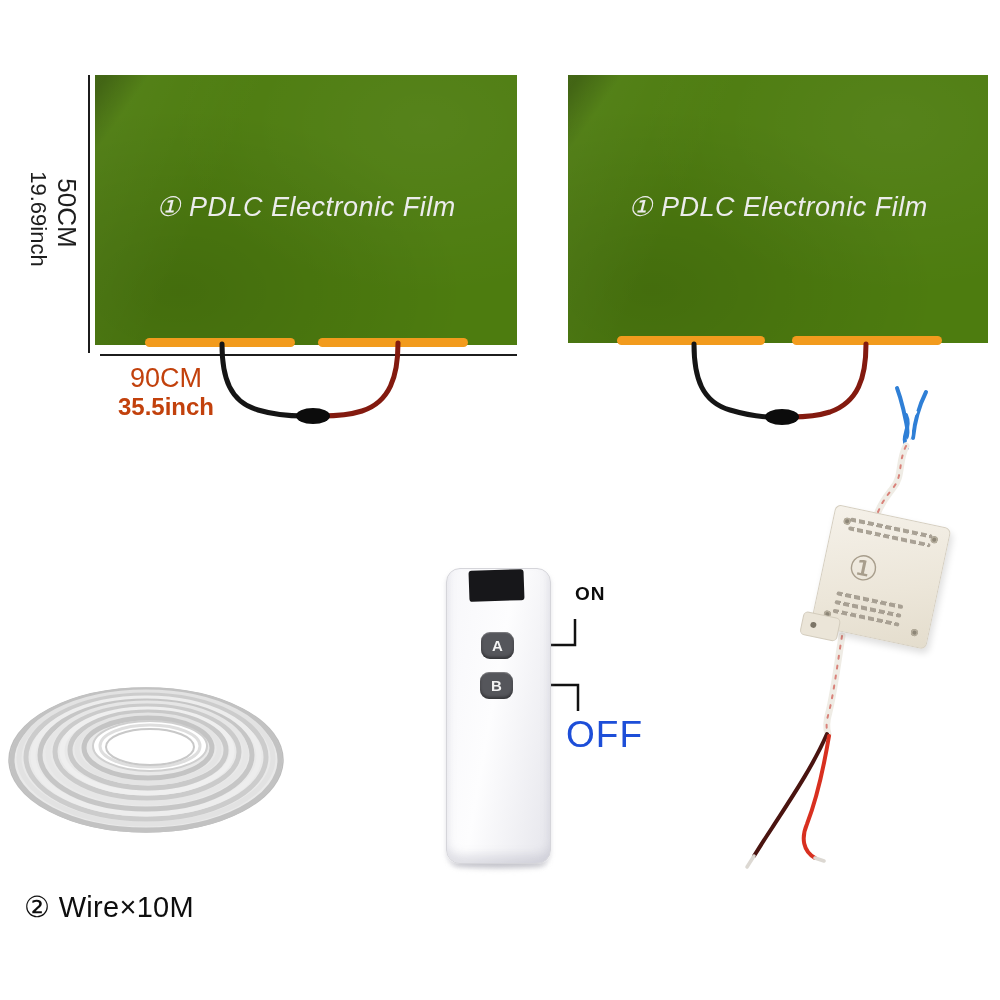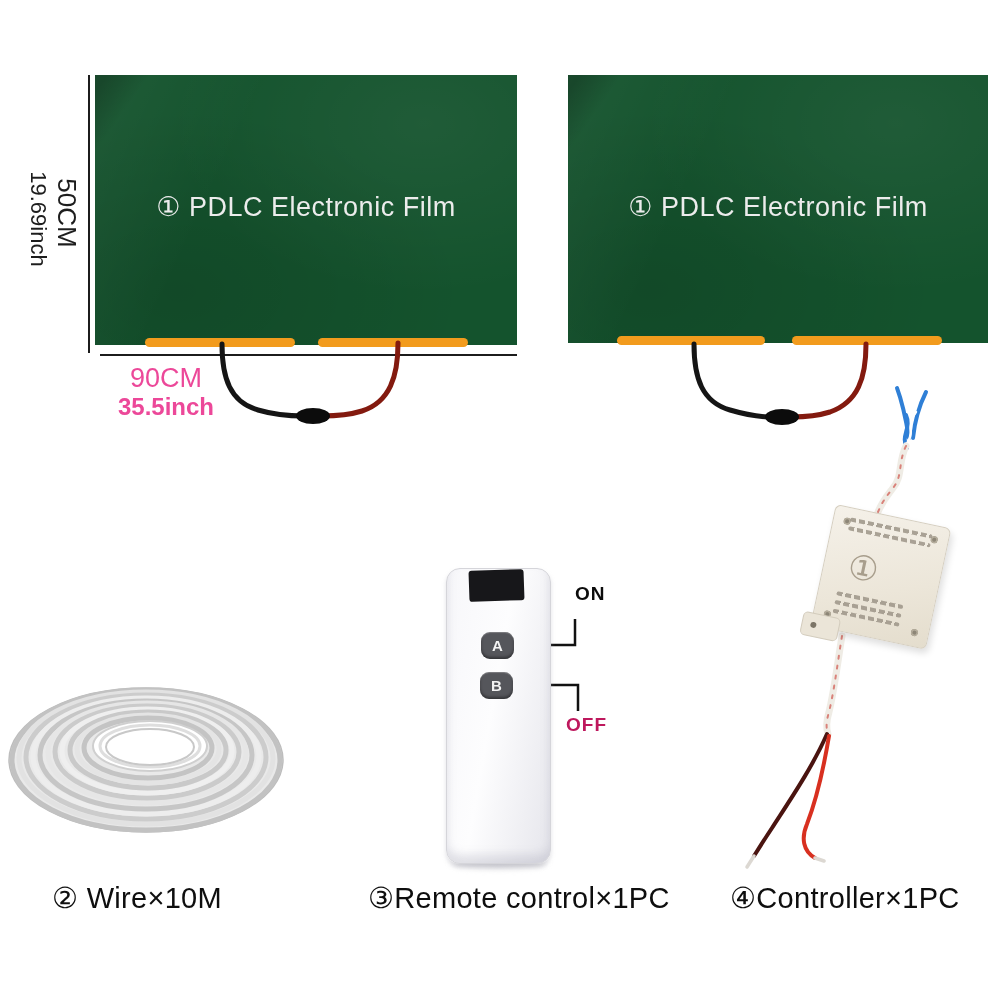--- a/index.html
+++ b/index.html
@@ -1,21 +1,21 @@
 <!DOCTYPE html>
 <html><head>
 <meta charset="utf-8">
 <style>
   html,body{margin:0;padding:0;background:#fff;}
   .stage{
     position:relative;width:1000px;height:1000px;background:#ffffff;
     font-family:"Liberation Sans", sans-serif;overflow:hidden;color:#111;
   }
   
-  .panel{position:absolute;background:#14532d;}
+  .panel{position:absolute;background:#4d7c0f;font-style:italic;}
   .panel::before{
     content:"";position:absolute;inset:0;
     background:
       linear-gradient(125deg, rgba(0,0,0,.22) 2%, rgba(0,0,0,0) 9%),
       linear-gradient(115deg, rgba(255,255,255,.05) 0%, rgba(255,255,255,0) 32%),
       radial-gradient(ellipse at 78% 18%, rgba(255,255,255,.05), rgba(255,255,255,0) 55%),
       radial-gradient(ellipse at 20% 80%, rgba(0,0,0,.12), rgba(0,0,0,0) 60%);
   }
   .panel-left{left:95px;top:75px;width:422px;height:270px;}
   .panel-right{left:568px;top:75px;width:420px;height:268px;}
@@ -31,21 +31,21 @@
 
   
   .vdim{position:absolute;left:88px;top:75px;width:2px;height:278px;background:#1c1c1c;}
   .hdim{position:absolute;left:100px;top:354px;width:417px;height:2px;background:#1c1c1c;}
   .dim-v{
     position:absolute;white-space:nowrap;color:#1d1d1d;
     transform:translate(-50%,-50%) rotate(90deg);
   }
   .dim-v-cm{left:66px;top:213px;font-size:26px;}
   .dim-v-in{left:38px;top:219px;font-size:22px;}
-  .dim-h{position:absolute;left:106px;top:363px;width:120px;text-align:center;color:#ec4899;}
+  .dim-h{position:absolute;left:106px;top:363px;width:120px;text-align:center;color:#c2410c;}
   .dim-h .cm{font-size:27px;line-height:30px;}
   .dim-h .in{font-size:24px;line-height:27px;font-weight:bold;}
 
   
   .remote{
     position:absolute;left:446px;top:568px;width:103px;height:294px;border-radius:14px;
     background:linear-gradient(100deg,#f7f7fa 0%,#fdfdfe 45%,#e6e6ec 100%);
     border:1px solid #d5d5da;
     box-shadow:inset 0 -8px 10px rgba(150,150,168,.28), 0 3px 4px rgba(170,170,180,.35);
   }
@@ -54,21 +54,21 @@
     border-radius:3px;transform:rotate(-2deg);
   }
   .rbtn{
     position:absolute;width:33px;height:27px;border-radius:9px;background:#55565b;
     color:#f3f3f3;font-weight:700;font-size:15px;display:flex;align-items:center;justify-content:center;
     box-shadow:inset 0 -2px 3px rgba(0,0,0,.4), inset 0 1px 1px rgba(255,255,255,.25);
   }
   .rbtn-a{left:34px;top:63px;}
   .rbtn-b{left:33px;top:103px;}
   .on-label{position:absolute;left:575px;top:583px;font-size:19px;font-weight:700;letter-spacing:1px;color:#0c0c0c;}
-  .off-label{position:absolute;left:566px;top:714px;font-size:19px;font-weight:700;letter-spacing:1px;color:#be185d;}
+  .off-label{position:absolute;left:566px;top:714px;font-size:37px;font-weight:400;letter-spacing:1px;color:#1d4ed8;}
 
   
   .controller{
     position:absolute;left:836px;top:504px;width:116px;height:122px;
     transform:rotate(12deg);transform-origin:top left;border-radius:6px;
     background:linear-gradient(160deg,#f5f1e9 0%,#ece6d9 60%,#e4ddcd 100%);
     border:1px solid #d6cfc0;box-shadow:3px 4px 7px rgba(0,0,0,.13);
   }
   .screw{position:absolute;width:7px;height:7px;border-radius:50%;
     background:#8d8677;box-shadow:inset 0 0 0 1.5px #b5ad9c;}
@@ -83,21 +83,21 @@
   .controller-tab{
     position:absolute;left:-10px;bottom:-12px;width:36px;height:22px;border-radius:5px;
     background:#ebe5d8;border:1px solid #d3ccbd;
   }
   .controller-tab::after{
     content:"";position:absolute;left:8px;top:8px;width:6px;height:6px;border-radius:50%;background:#7c7567;
   }
 
   
   .caption{position:absolute;top:881px;font-size:29px;color:#0e0e0e;letter-spacing:.3px;white-space:nowrap;}
-  .caption-wire{left:52px;}
+  .caption-wire{left:24px;margin-top:9px;}
   .caption-remote{left:368px;}
   .caption-controller{left:730px;}
 
   .overlay-svg{position:absolute;left:0;top:0;width:1000px;height:1000px;}
   .remote-shadow{position:absolute;left:452px;top:858px;width:94px;height:10px;border-radius:50%;
     background:#cfcfd4;filter:blur(3px);}
 </style>
 </head>
 <body>
 
@@ -202,16 +202,14 @@
     <div class="controller-badge">①</div>
     <div class="ctext ctext-bottom">
       <div class="tline"></div>
         <div class="tline"></div>
         <div class="tline"></div>
     </div>
     <div class="controller-tab"></div>
   </div>
 
   <div class="caption caption-wire">② Wire×10M</div>
-  <div class="caption caption-remote">③Remote control×1PC</div>
-  <div class="caption caption-controller">④Controller×1PC</div>
 
 </div>
 
 </body></html>

